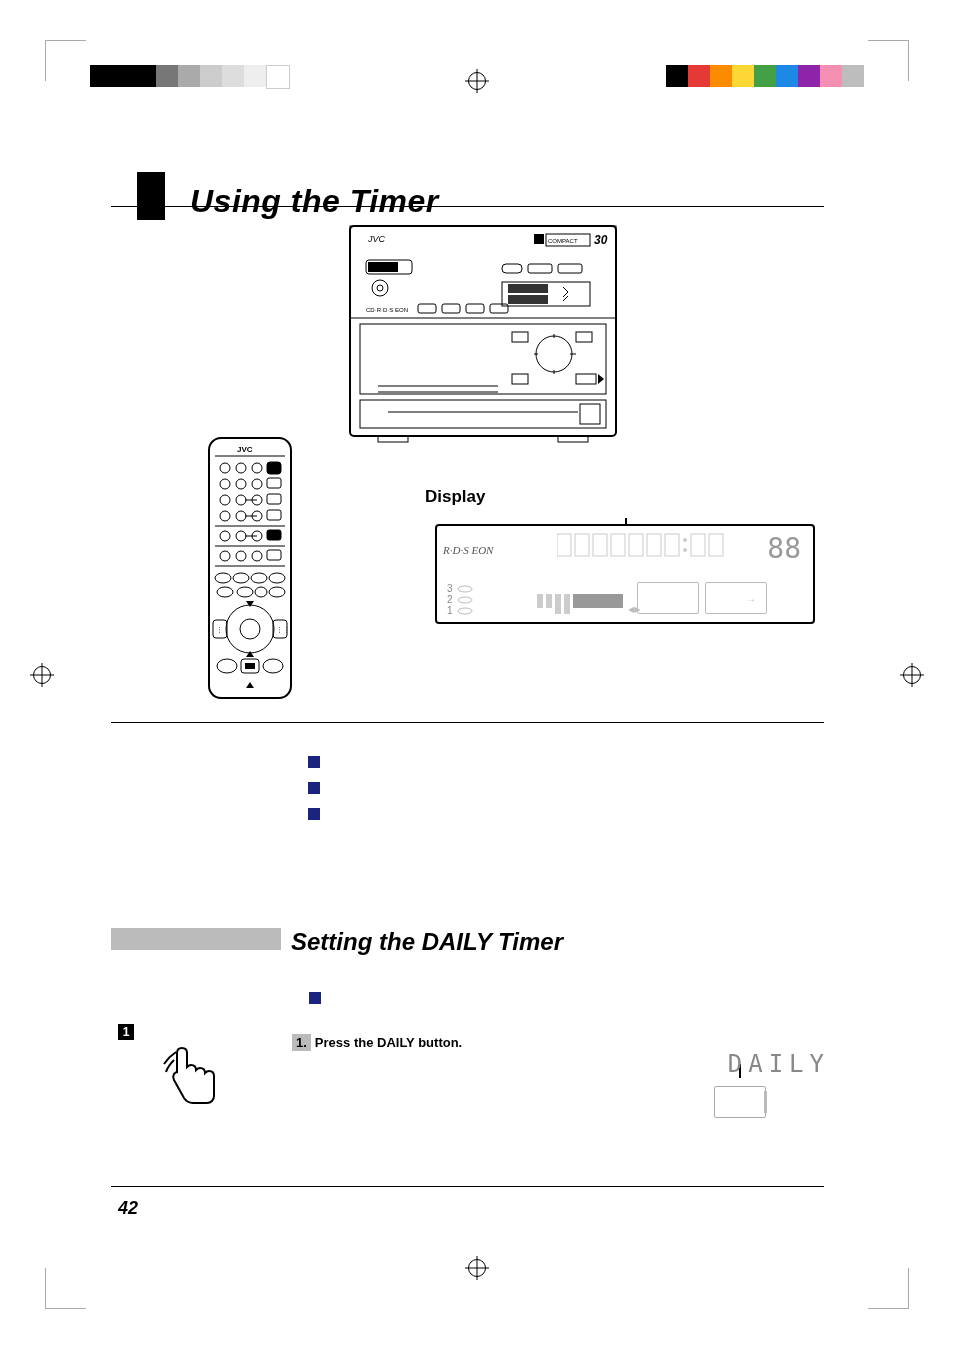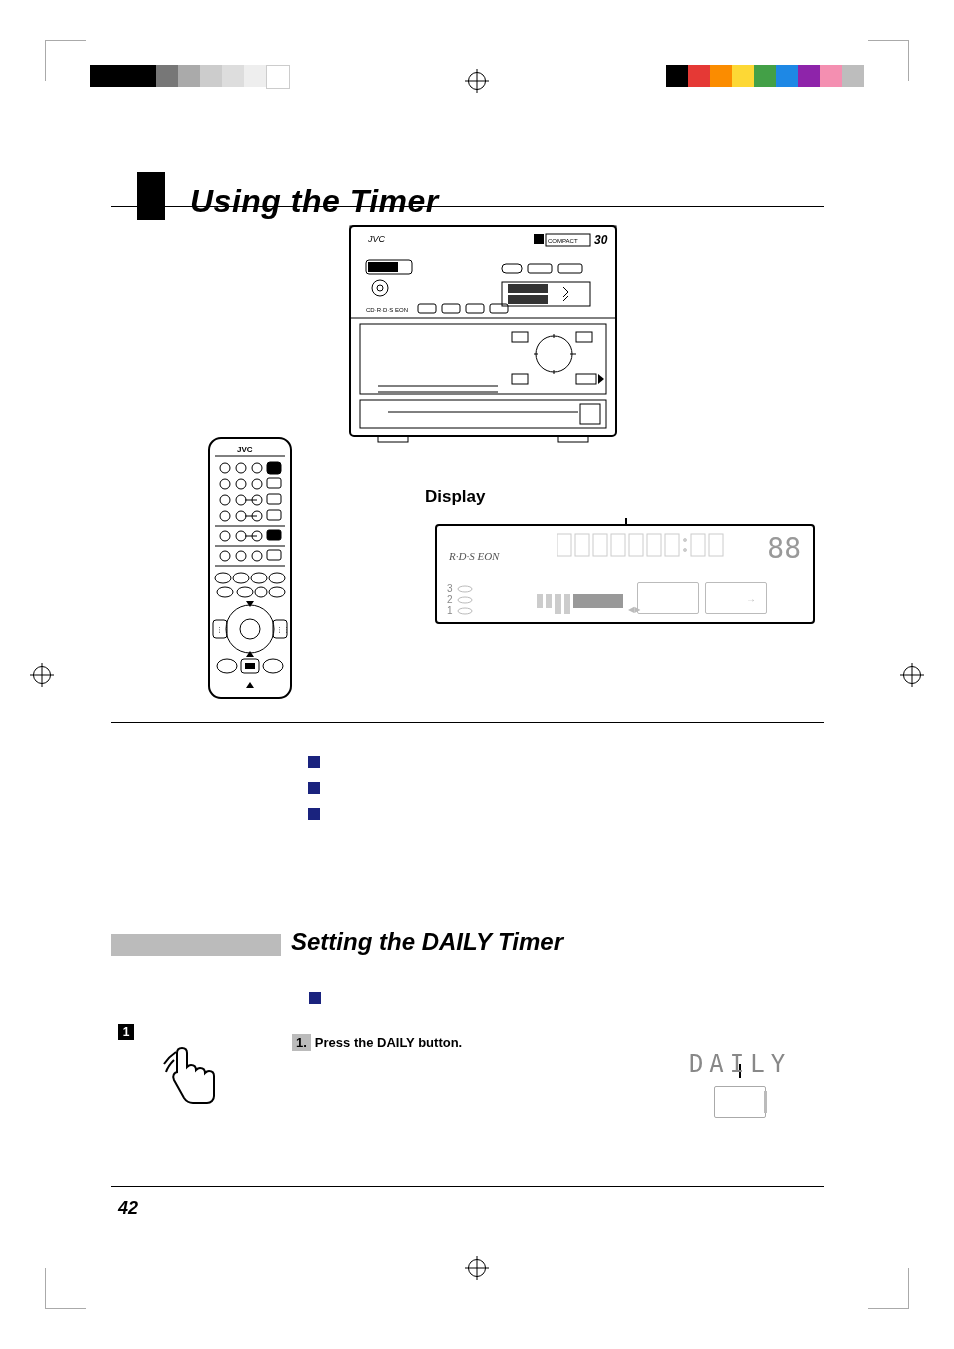--- a/index.html
+++ b/index.html
@@ -37,21 +37,21 @@
 
 .unit { position:absolute; left:348px; top:224px; width:270px; height:220px; }
 .unit svg { width:100%; height:100%; }
 
 
 .remote { position:absolute; left:205px; top:434px; width:90px; height:270px; }
 .remote svg { width:100%; height:100%; }
 
 
 .display-label { position:absolute; left:425px; top:487px; font-weight:bold; font-size:17px; }
-.display-box { position:absolute; left:435px; top:524px; width:380px; height:100px; border:2px solid #000; border-radius:4px; padding:12px; box-sizing:border-box; }
+.display-box { position:absolute; left:435px; top:524px; width:380px; height:100px; border:2px solid #000; border-radius:4px; padding:6px; box-sizing:border-box; }
 .display-box .tick { position:absolute; top:-8px; left:50%; width:2px; height:8px; background:#000; }
 .rds { font-family: "Times New Roman", serif; font-style:italic; font-size:11px; color:#555; margin-top:12px;}
 .segs { position:absolute; left:120px; top:6px; font-family: monospace; font-size:20px; letter-spacing:2px; }
 .bignum { position:absolute; right:12px; top:6px; font-family: monospace; font-size:28px; color:#999; }
 .cd-rows { position:absolute; left:10px; bottom:6px; }
 .cd-rows div { font-size:10px; color:#888; display:flex; align-items:center; gap:4px; }
 .cd-rows svg { width:16px; height:8px; }
 .bars { position:absolute; left:100px; bottom:8px; display:flex; gap:3px; }
 .bars .b { width:6px; height:14px; background:#ccc; }
 .outlines { position:absolute; left:200px; bottom:8px; display:flex; gap:6px; }
@@ -60,37 +60,37 @@
 
 
 .sep { position:absolute; left:111px; right:130px; top:722px; border-top:1px solid #000; }
 
 
 .bullets { position:absolute; left:308px; top:756px; }
 .bullet { display:flex; align-items:center; gap:16px; margin-bottom:14px; }
 .bullet .sq { width:12px; height:12px; background:#1a237e; }
 
 
-.h2-row { position:absolute; left:111px; top:928px; display:flex; align-items:flex-end; width:716px;}
+.h2-row { position:absolute; left:111px; top:928px; display:flex; width:716px;}
 .h2-bar { width:170px; height:22px; background:#bbb; margin-right:10px; }
 .h2 { font-size:24px; font-weight:bold; font-style:italic; }
 
 
 .solo-square { position:absolute; left:309px; top:992px; width:12px; height:12px; background:#1a237e; }
 
 
 .step-num-box { position:absolute; left:118px; top:1024px; width:16px; height:16px; background:#000; color:#fff; font-size:12px; font-weight:bold; text-align:center; line-height:16px; }
 .hand { position:absolute; left:160px; top:1040px; width:70px; height:70px; }
 .hand svg { width:100%; height:100%; stroke:#000; fill:none; stroke-width:2; }
 .step-label { position:absolute; left:292px; top:1035px; font-size:13px; font-weight:bold; }
 .step-label .num { background:#bbb; padding:1px 4px; margin-right:4px; }
 
 
 .daily-draw { position:absolute; left:650px; top:1050px; width:180px; text-align:center; }
-.daily-text { font-family: monospace; font-size:24px; letter-spacing:6px; color:#888; }
+.daily-text { font-family: monospace; font-size:24px; letter-spacing:6px; color:#888;text-align:right; }
 .daily-box { width:50px; height:30px; border:1px solid #aaa; border-radius:2px; margin:8px auto 0; position:relative; }
 .daily-box:after { content:""; position:absolute; right:-2px; top:4px; bottom:4px; width:3px; background:#bbb; }
 .daily-line { width:2px; height:14px; background:#000; margin:-14px auto 0; }
 
 
 .pgnum { position:absolute; left:118px; bottom:130px; font-size:18px; font-weight:bold; font-style:italic; }
 
 
 .foot-rule { position:absolute; left:111px; right:130px; bottom:162px; border-top:1px solid #000; }
 </style>

